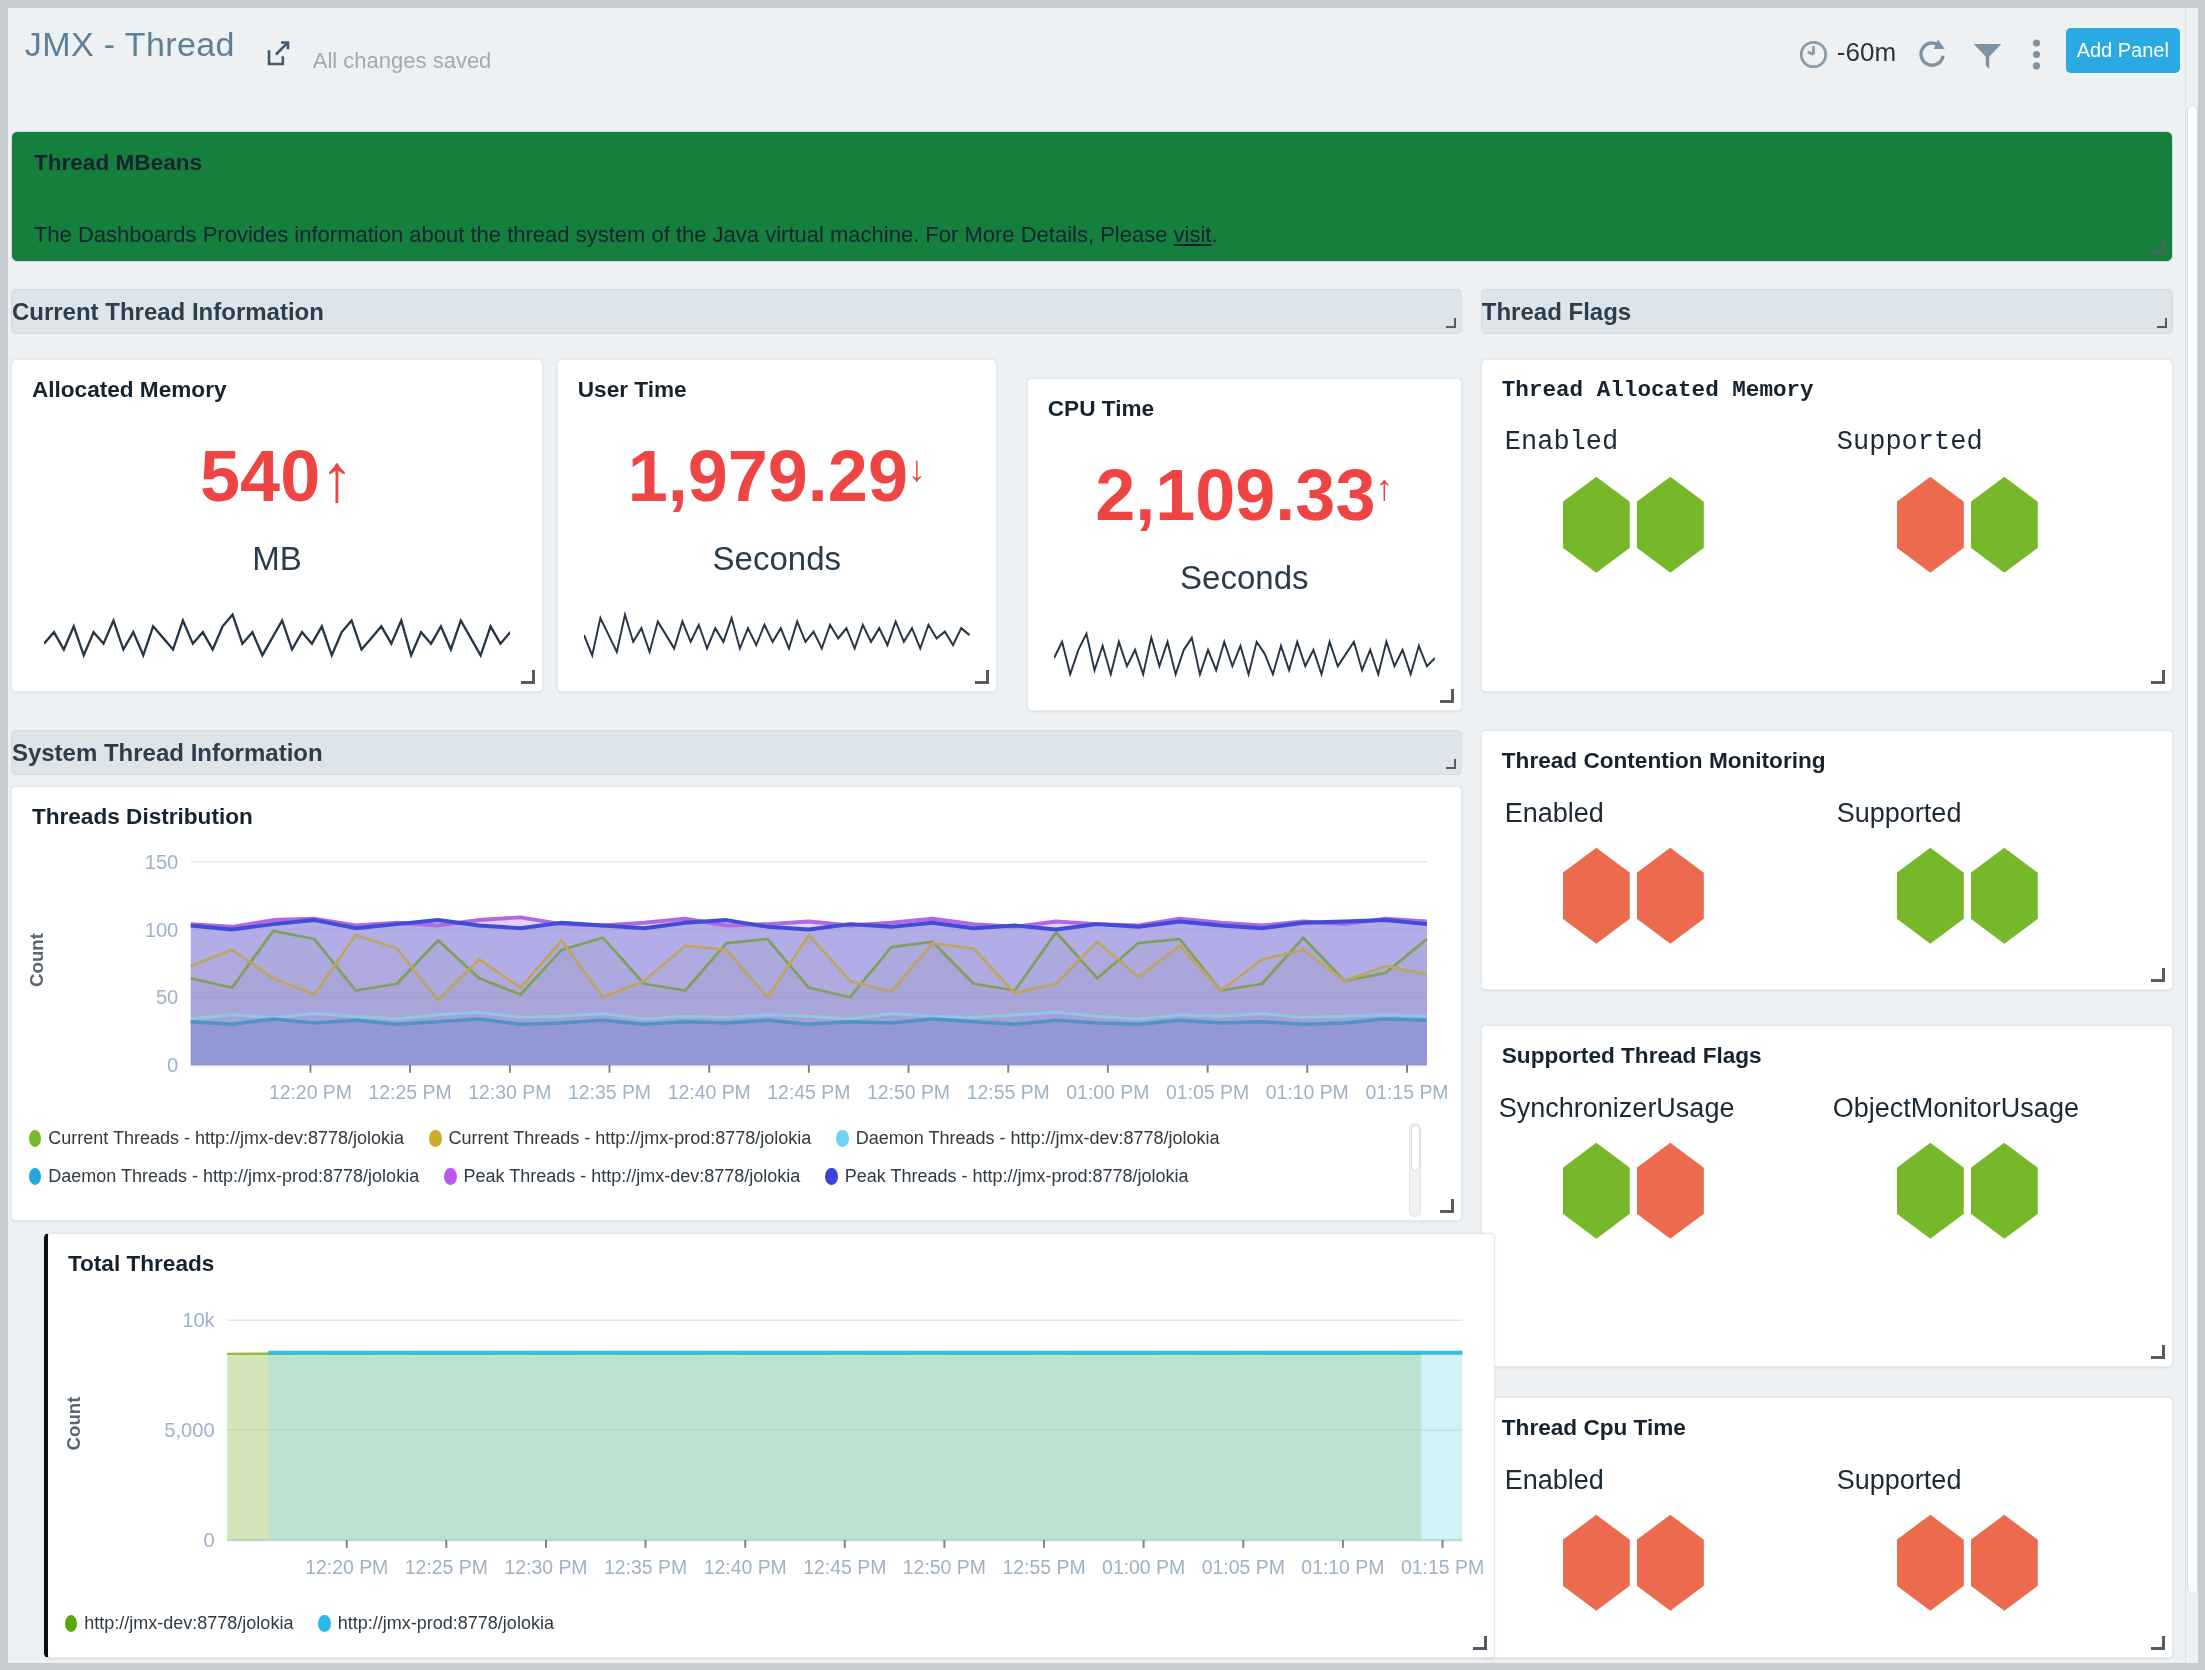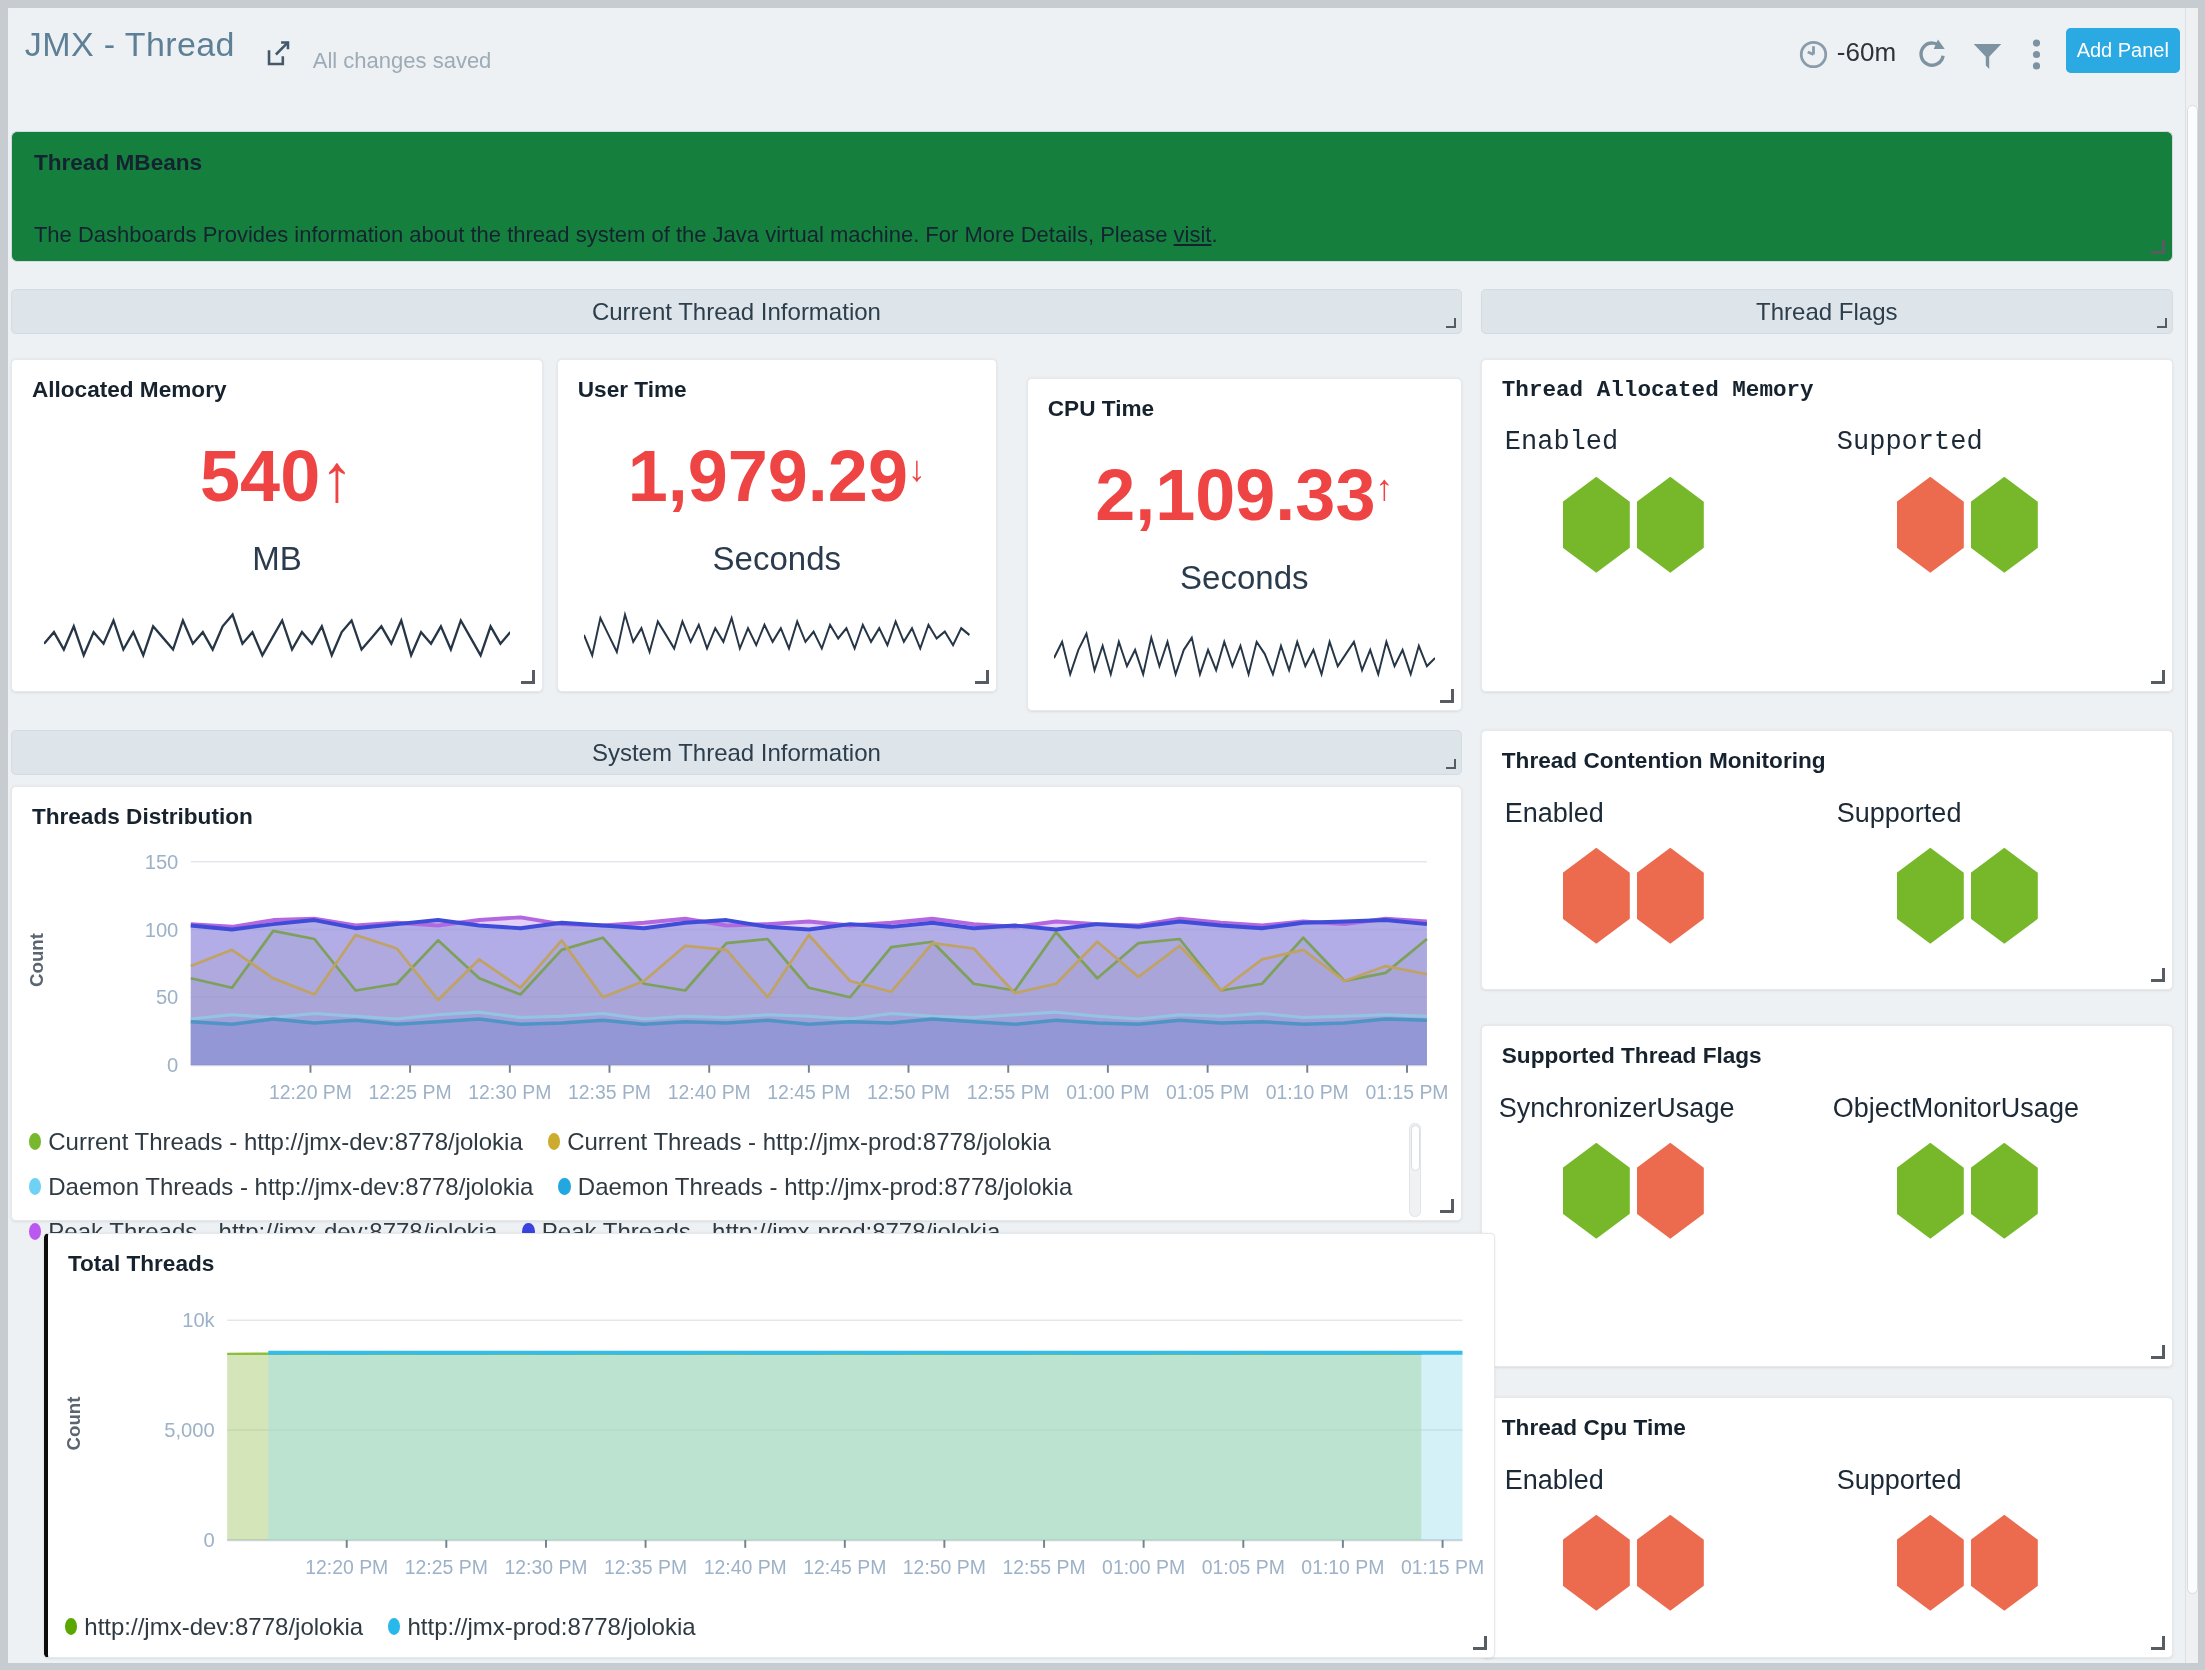--- a/index.html
+++ b/index.html
@@ -12,21 +12,21 @@
   .saved-status{left:305px;top:40px;font-size:22px;color:#9cabb6;}
   .time-text{left:1829px;top:29.5px;font-size:26px;font-weight:500;color:#2e3338;}
   .add-panel{left:2058px;top:20px;width:114px;height:45px;background:#2aa9e2;border:none;border-radius:4.7px;
     color:#fff;font-size:20px;font-family:"Liberation Sans",sans-serif;cursor:pointer;}
 
   
   .panel{position:absolute;background:#fff;border:0.8px solid #e6e9ec;border-radius:4.7px;
     box-shadow:0 0.8px 2.3px rgba(40,50,60,.10);box-sizing:border-box;}
   .panel-gray{position:absolute;background:#15803d;border:0.8px solid #d3dbe2;border-radius:6.2px;box-sizing:border-box;}
   .sec-header{position:absolute;background:#dde4ea;border:0.8px solid #d3dbe2;border-radius:4.7px;box-sizing:border-box;
-    text-align:center;font-size:24px;color:#2c3d4b;font-weight:400;}
+    text-align:left;font-size:24px;color:#2c3d4b;font-weight:700;}
   .sec-header .txt{line-height:44px;}
   .rh{position:absolute;right:7px;bottom:7px;width:11px;height:11px;
     border-right:3.1px solid #565c61;border-bottom:3.1px solid #565c61;}
   .ptitle{position:absolute;left:20px;top:17px;font-size:22.6px;font-weight:700;color:#16232e;}
 
   
   .mb-title{left:22px;top:18.7px;font-size:22.6px;font-weight:600;color:#152330;}
   .mb-para{left:22px;top:90px;font-size:22px;font-weight:500;color:#152330;}
   .mb-para a{color:#152330;}
 
@@ -39,21 +39,21 @@
 
   
   .flag-label{position:absolute;top:67px;font-size:27px;font-weight:500;color:#1c2936;}
   .hexrow{position:absolute;top:117px;display:flex;gap:7px;}
   .hex{width:67px;height:96px;clip-path:polygon(50% 0,100% 26%,100% 74%,50% 100%,0 74%,0 26%);}
   .hex.green{background:#76b82a;}
   .hex.orange{background:#ec6a4d;}
 
   
   .legend{position:absolute;left:17px;display:flex;flex-wrap:wrap;column-gap:25px;row-gap:17px;}
-  .legend .li{display:flex;align-items:center;font-size:24px;color:#2f3a42;cursor:pointer;white-space:nowrap;}
+  .legend .li{display:flex;align-items:center;font-size:18px;color:#2f3a42;cursor:pointer;white-space:nowrap;}
   .legend .dot{width:12.4px;height:17px;border-radius:50%;margin-right:7px;flex:0 0 auto;}
   .lg-scroll{position:absolute;width:10px;background:#f0f1f3;border:0.8px solid #e2e5e8;border-radius:5.4px;}
   .lg-thumb{position:absolute;left:0.8px;width:7px;background:#fff;border:0.8px solid #d9dce0;border-radius:4.7px;}
 
   
   .pg-track{left:2177px;top:0;width:12.4px;height:1655px;background:#eef0f2;border-left:0.8px solid #dde0e3;}
   .pg-thumb{left:2179px;top:97px;width:9.3px;height:1487px;background:#fbfcfd;border:0.8px solid #d8dcdf;border-radius:5.4px;}
 
   .tt-border{border-left:4.7px solid #0d0d0d;}
   svg text{font-family:"Liberation Sans",sans-serif;}

